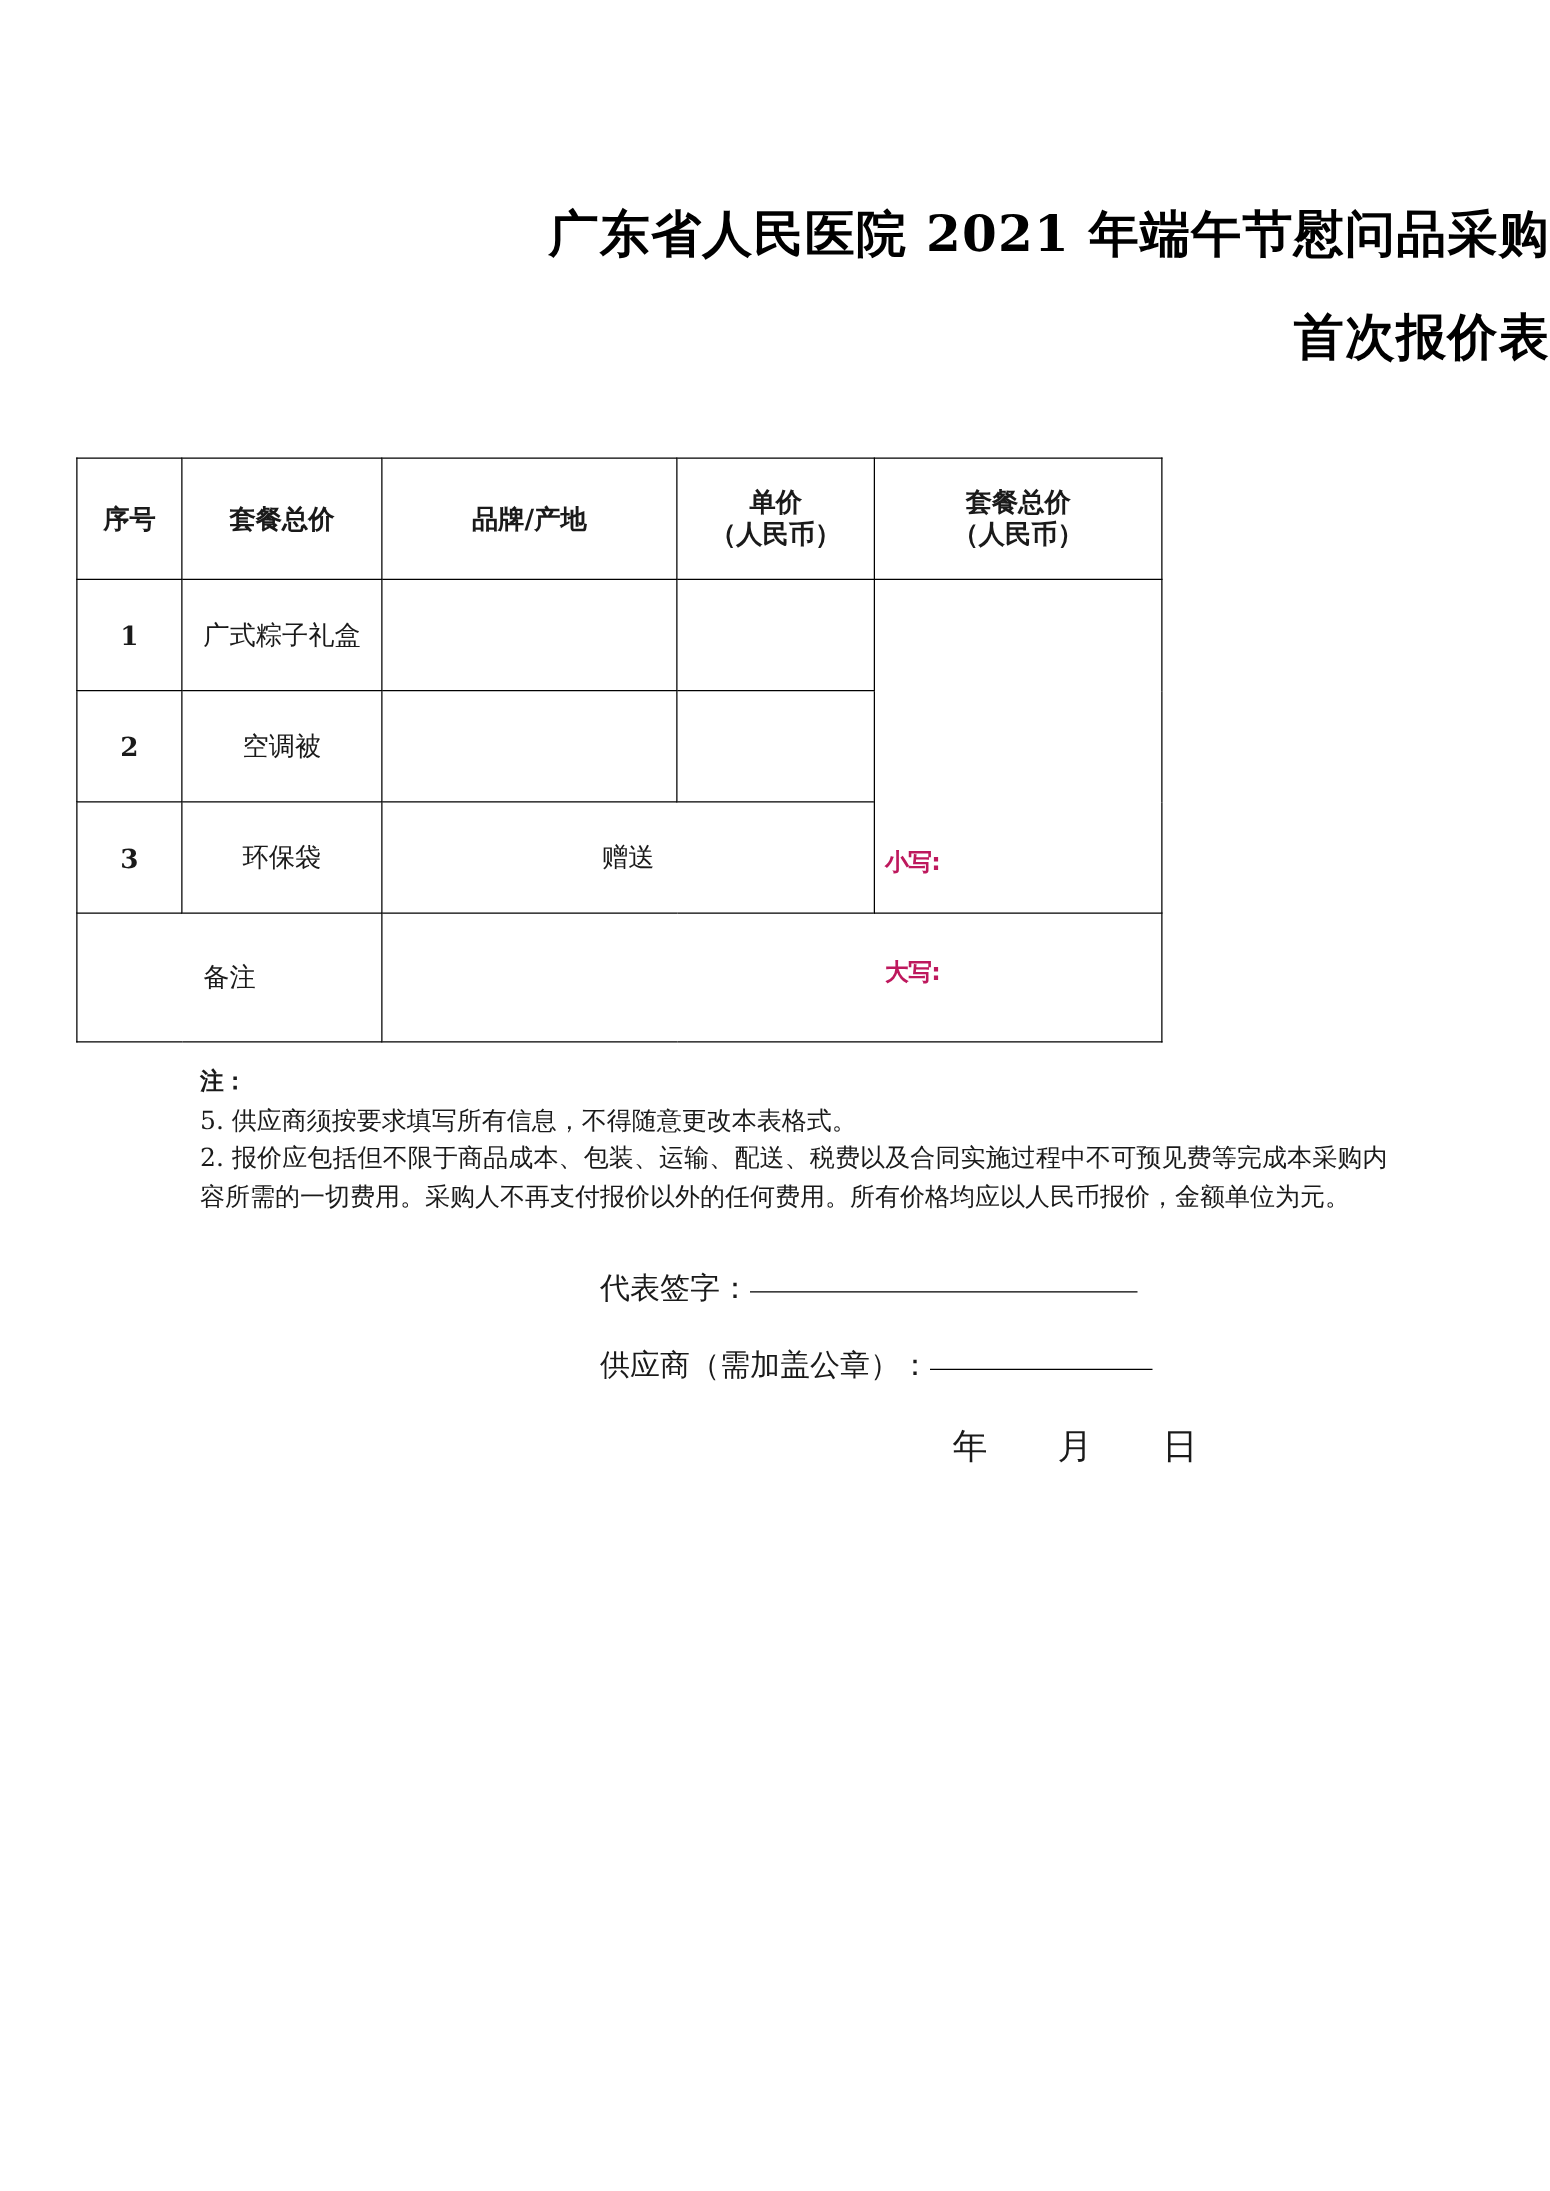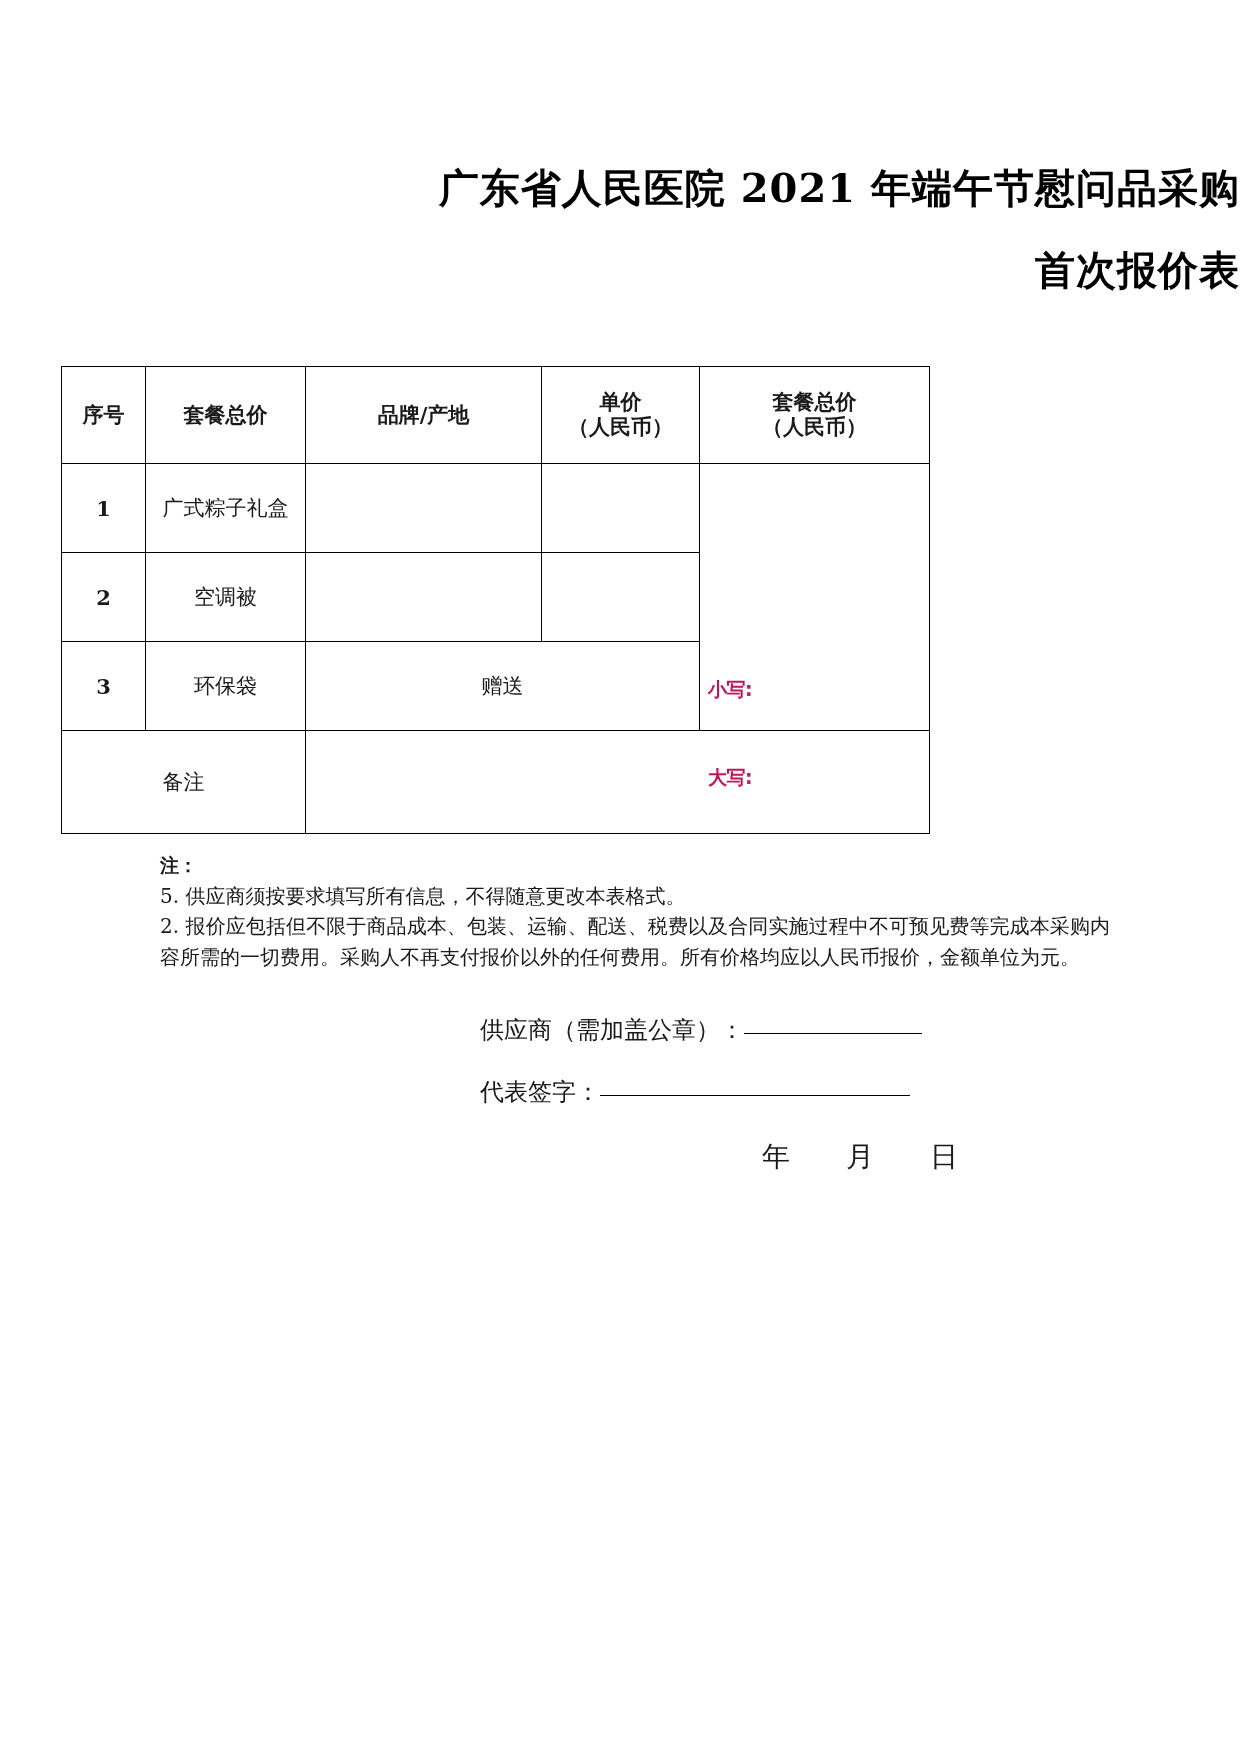--- a/index.html
+++ b/index.html
@@ -233,23 +233,23 @@
   </div>
 
   <div class="notes">
     <div class="note-head">注：</div>
     <p>5. 供应商须按要求填写所有信息，不得随意更改本表格式。</p>
     <p>2.  报价应包括但不限于商品成本、包装、运输、配送、税费以及合同实施过程中不可预见费等完成本采购内容所需的一切费用。采购人不再支付报价以外的任何费用。所有价格均应以人民币报价，金额单位为元。</p>
   </div>
 
   <div class="sig-block">
     <div class="sig-row">
-      <span class="sig-label">供应商（需加盖公章）：</span><span class="sig-line sig-line-1"></span>
+      <span class="sig-label">代表签字：</span><span class="sig-line sig-line-2"></span>
     </div>
     <div class="sig-row">
-      <span class="sig-label">代表签字：</span><span class="sig-line sig-line-2"></span>
+      <span class="sig-label">供应商（需加盖公章）：</span><span class="sig-line sig-line-1"></span>
     </div>
     <div class="date-row">
       <span class="dpart">年</span><span class="date-gap"></span><span class="dpart">月</span><span class="date-gap"></span><span class="dpart">日</span>
     </div>
   </div>
 
 </div>
 
 </body></html>

